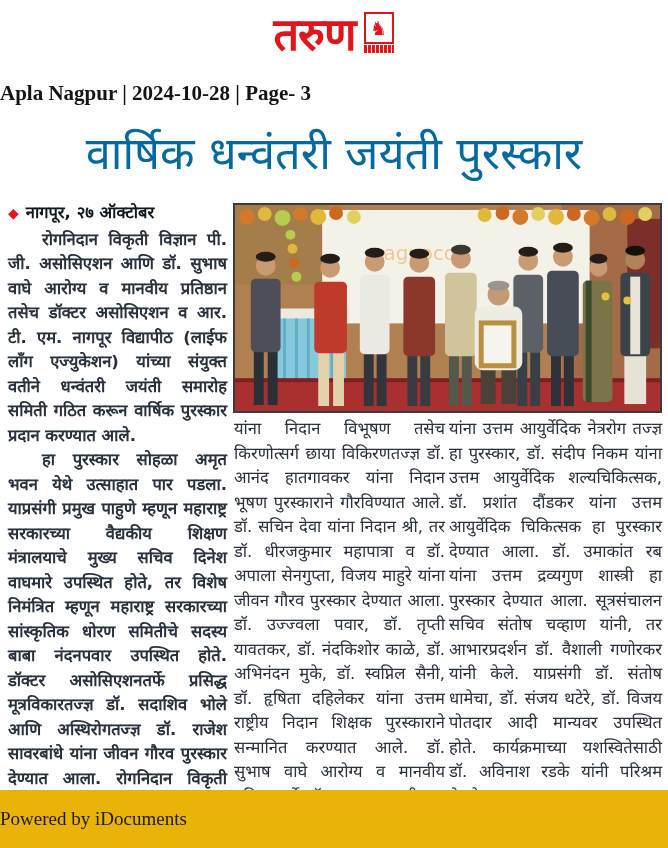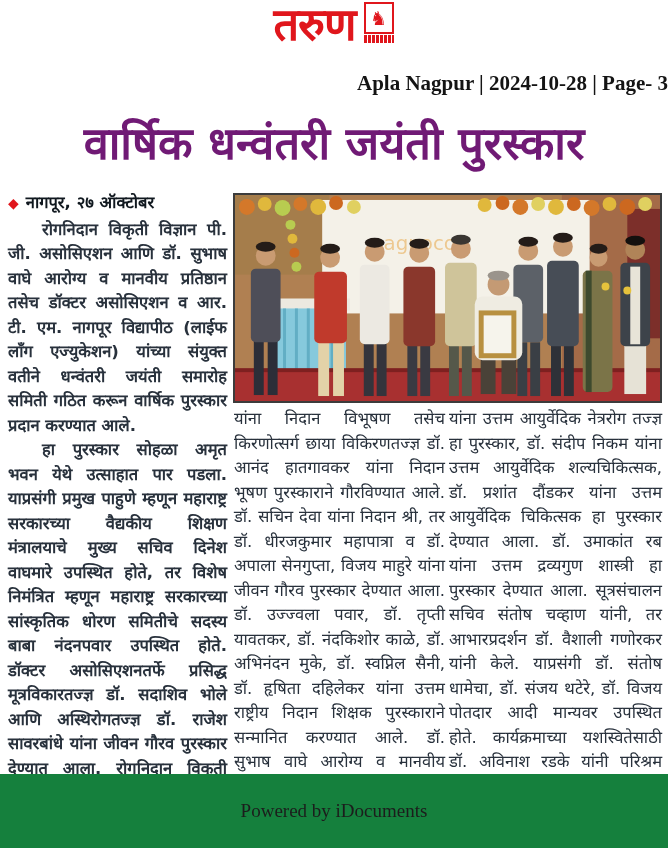--- a/index.html
+++ b/index.html
@@ -5,21 +5,21 @@
   * { box-sizing: border-box; }
   html, body { margin: 0; padding: 0; }
   body {
     width: 668px; height: 848px;
     background: #ffffff;
     font-family: "DejaVu Sans", sans-serif;
   }
   .page { position: relative; width: 668px; height: 848px; overflow: hidden; background: #fff; }
 
   
-  .masthead { text-align: right; padding-top: 0; }
+  .masthead { text-align: left; padding-top: 10px; }
   .logo-row { display: flex; align-items: center; justify-content: center; gap: 7px; height: 50px; }
   .logo-word {
     font-size: 45px; font-weight: 800; color: #e0161c;
     letter-spacing: -1px; line-height: 48px;
     font-family: "DejaVu Sans", sans-serif;
   }
   .emblem { width: 32px; height: 46px; display: flex; flex-direction: column; align-items: center; }
   .emblem-box {
     width: 30px; height: 32px; border: 2px solid #e0161c; background: #fff;
     display: flex; align-items: center; justify-content: center;
@@ -33,22 +33,22 @@
   }
   .website {
     font-family: "Liberation Serif", "DejaVu Serif", serif;
     font-size: 20px; color: #141414; margin-top: 1px; font-weight: 600;
   }
 
   
   .headline {
     margin-top: 21px;
     text-align: center;
-    font-size: 45px; font-weight: 700;
-    color: #701a75; line-height: 54px;
+    font-size: 45px; font-weight: 400;
+    color: #0369a1; line-height: 54px;
     letter-spacing: 0px;
   }
 
   
   .article-body { position: relative; height: 586px; margin-top: 20px; }
   .col {
     position: absolute;
     text-align: justify;
     font-size: 16.5px; line-height: 24.5px;
     color: #28313c;
@@ -71,23 +71,23 @@
   .photo-frame {
     position: absolute; left: 233px; top: 2px;
     width: 429px; height: 210px;
     border: 2px solid #3c3c3c; background: #b08052;
   }
   .photo-frame svg { display: block; width: 100%; height: 100%; }
 
   
   .footer {
     position: absolute; left: 0; bottom: 0;
-    width: 100%; height: 74px;
-    background: #15803d;
-    display: flex; align-items: center; justify-content: center;
+    width: 100%; height: 58px;
+    background: #eab308;
+    display: flex; align-items: center; justify-content: flex-start;
     font-family: "Liberation Serif", "DejaVu Serif", serif;
     font-size: 19px; color: #1c1c1c;
   }
 </style>
 </head>
 <body>
 
 <div class="page">
 
   <div class="masthead">

